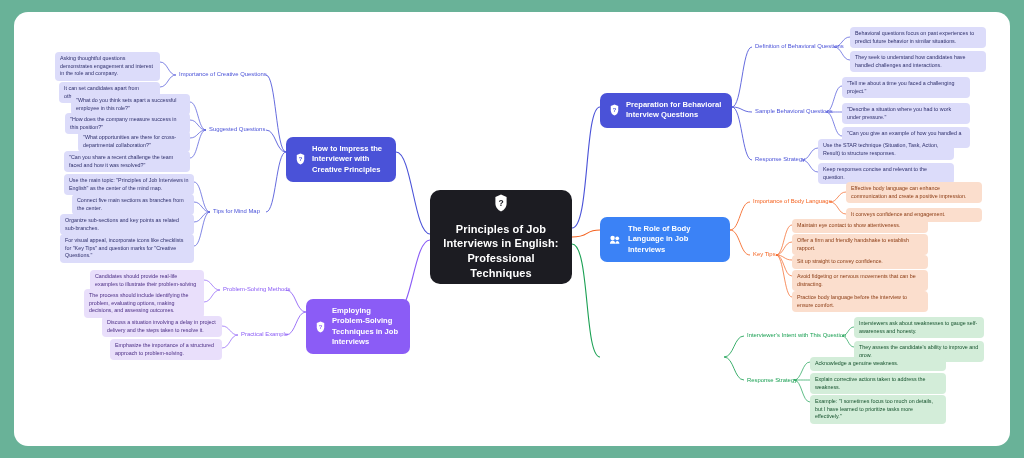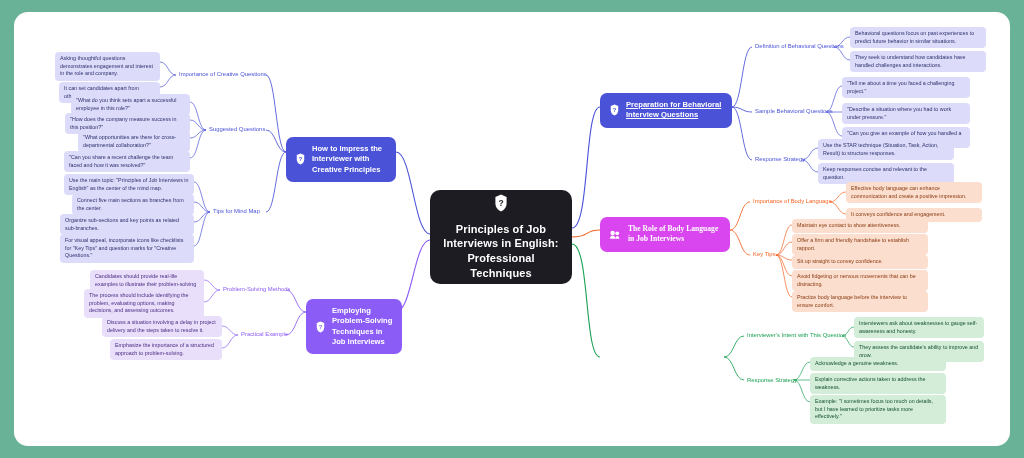--- a/index.html
+++ b/index.html
@@ -63,21 +63,21 @@
 
   
   .t-indigo  { background:#4a52d8; }
   .t-indigoL { background:#dcdcfa; color:#2e2f6b; }
   .sub-indigo { color:#4a52d8; }
 
   .t-violet  { background:#8b5cf6; }
   .t-violetL { background:#e9dffb; color:#4a2c83; }
   .sub-violet { color:#8b5cf6; }
 
-  .t-orange  { background:#d946ef;font-family:Liberation Serif, serif; }
+  .t-orange  { background:#3b82f6; }
   .t-orangeL { background:#fbdecd; color:#8a3a12; }
   .sub-orange { color:#f4621f; }
 
   .t-green   { background:#1aa053; }
   .t-greenL  { background:#d3edd9; color:#14512c; }
   .sub-green { color:#1aa053; }
 </style>
 </head>
 <body style="background: rgb(105, 178, 152);">
 
@@ -204,21 +204,21 @@
     <div class="leaf t-indigoL" style="left:58px; top:182px; width:122px;">
       <span>Connect five main sections as branches from the center.</span>
     </div>
     <div class="leaf t-indigoL" style="left:46px; top:202px; width:134px;">
       <span>Organize sub-sections and key points as related sub-branches.</span>
     </div>
     <div class="leaf t-indigoL" style="left:46px; top:222px; width:134px;">
       <span>For visual appeal, incorporate icons like checklists for "Key Tips" and question marks for "Creative Questions."</span>
     </div>
 
-    <div class="main-node t-violet" style="left:292px; top:287px; width:96px;">
+    <div class="main-node t-violet" style="left:292px; top:287px; width:104px;">
       <span class="mn-icon">
         <svg width="11" height="12" viewBox="0 0 16 18">
           <path d="M8 0.6 L13.6 3 V9.2 C13.6 13.2 11.2 16 8 17.4 C4.8 16 2.4 13.2 2.4 9.2 V3 Z" fill="#ffffff"></path>
           <text x="8" y="12.4" font-size="8.5" font-family="Liberation Sans, sans-serif" font-weight="700" fill="#8b5cf6" text-anchor="middle">?</text>
         </svg>
       </span>
       <span class="mn-label">Employing Problem-Solving Techniques in Job Interviews</span>
     </div>
 
     <div class="sub-node sub-violet" style="left:207px; top:273px;">
@@ -234,21 +234,21 @@
     <div class="sub-node sub-violet" style="left:225px; top:318px;">
       <span>Practical Example</span>
     </div>
     <div class="leaf t-violetL" style="left:88px; top:304px; width:120px;">
       <span>Discuss a situation involving a delay in project delivery and the steps taken to resolve it.</span>
     </div>
     <div class="leaf t-violetL" style="left:96px; top:327px; width:112px;">
       <span>Emphasize the importance of a structured approach to problem-solving.</span>
     </div>
 
-    <div class="main-node t-indigo" style="left:586px; top:81px; width:132px;text-decoration:underline;">
+    <div class="main-node t-indigo" style="left:586px; top:81px; width:132px;">
       <span class="mn-icon">
         <svg width="11" height="12" viewBox="0 0 16 18">
           <path d="M8 0.6 L13.6 3 V9.2 C13.6 13.2 11.2 16 8 17.4 C4.8 16 2.4 13.2 2.4 9.2 V3 Z" fill="#ffffff"></path>
           <text x="8" y="12.4" font-size="8.5" font-family="Liberation Sans, sans-serif" font-weight="700" fill="#4a52d8" text-anchor="middle">?</text>
         </svg>
       </span>
       <span class="mn-label">Preparation for Behavioral Interview Questions</span>
     </div>
 
     <div class="sub-node sub-indigo" style="left:739px; top:30px;">

